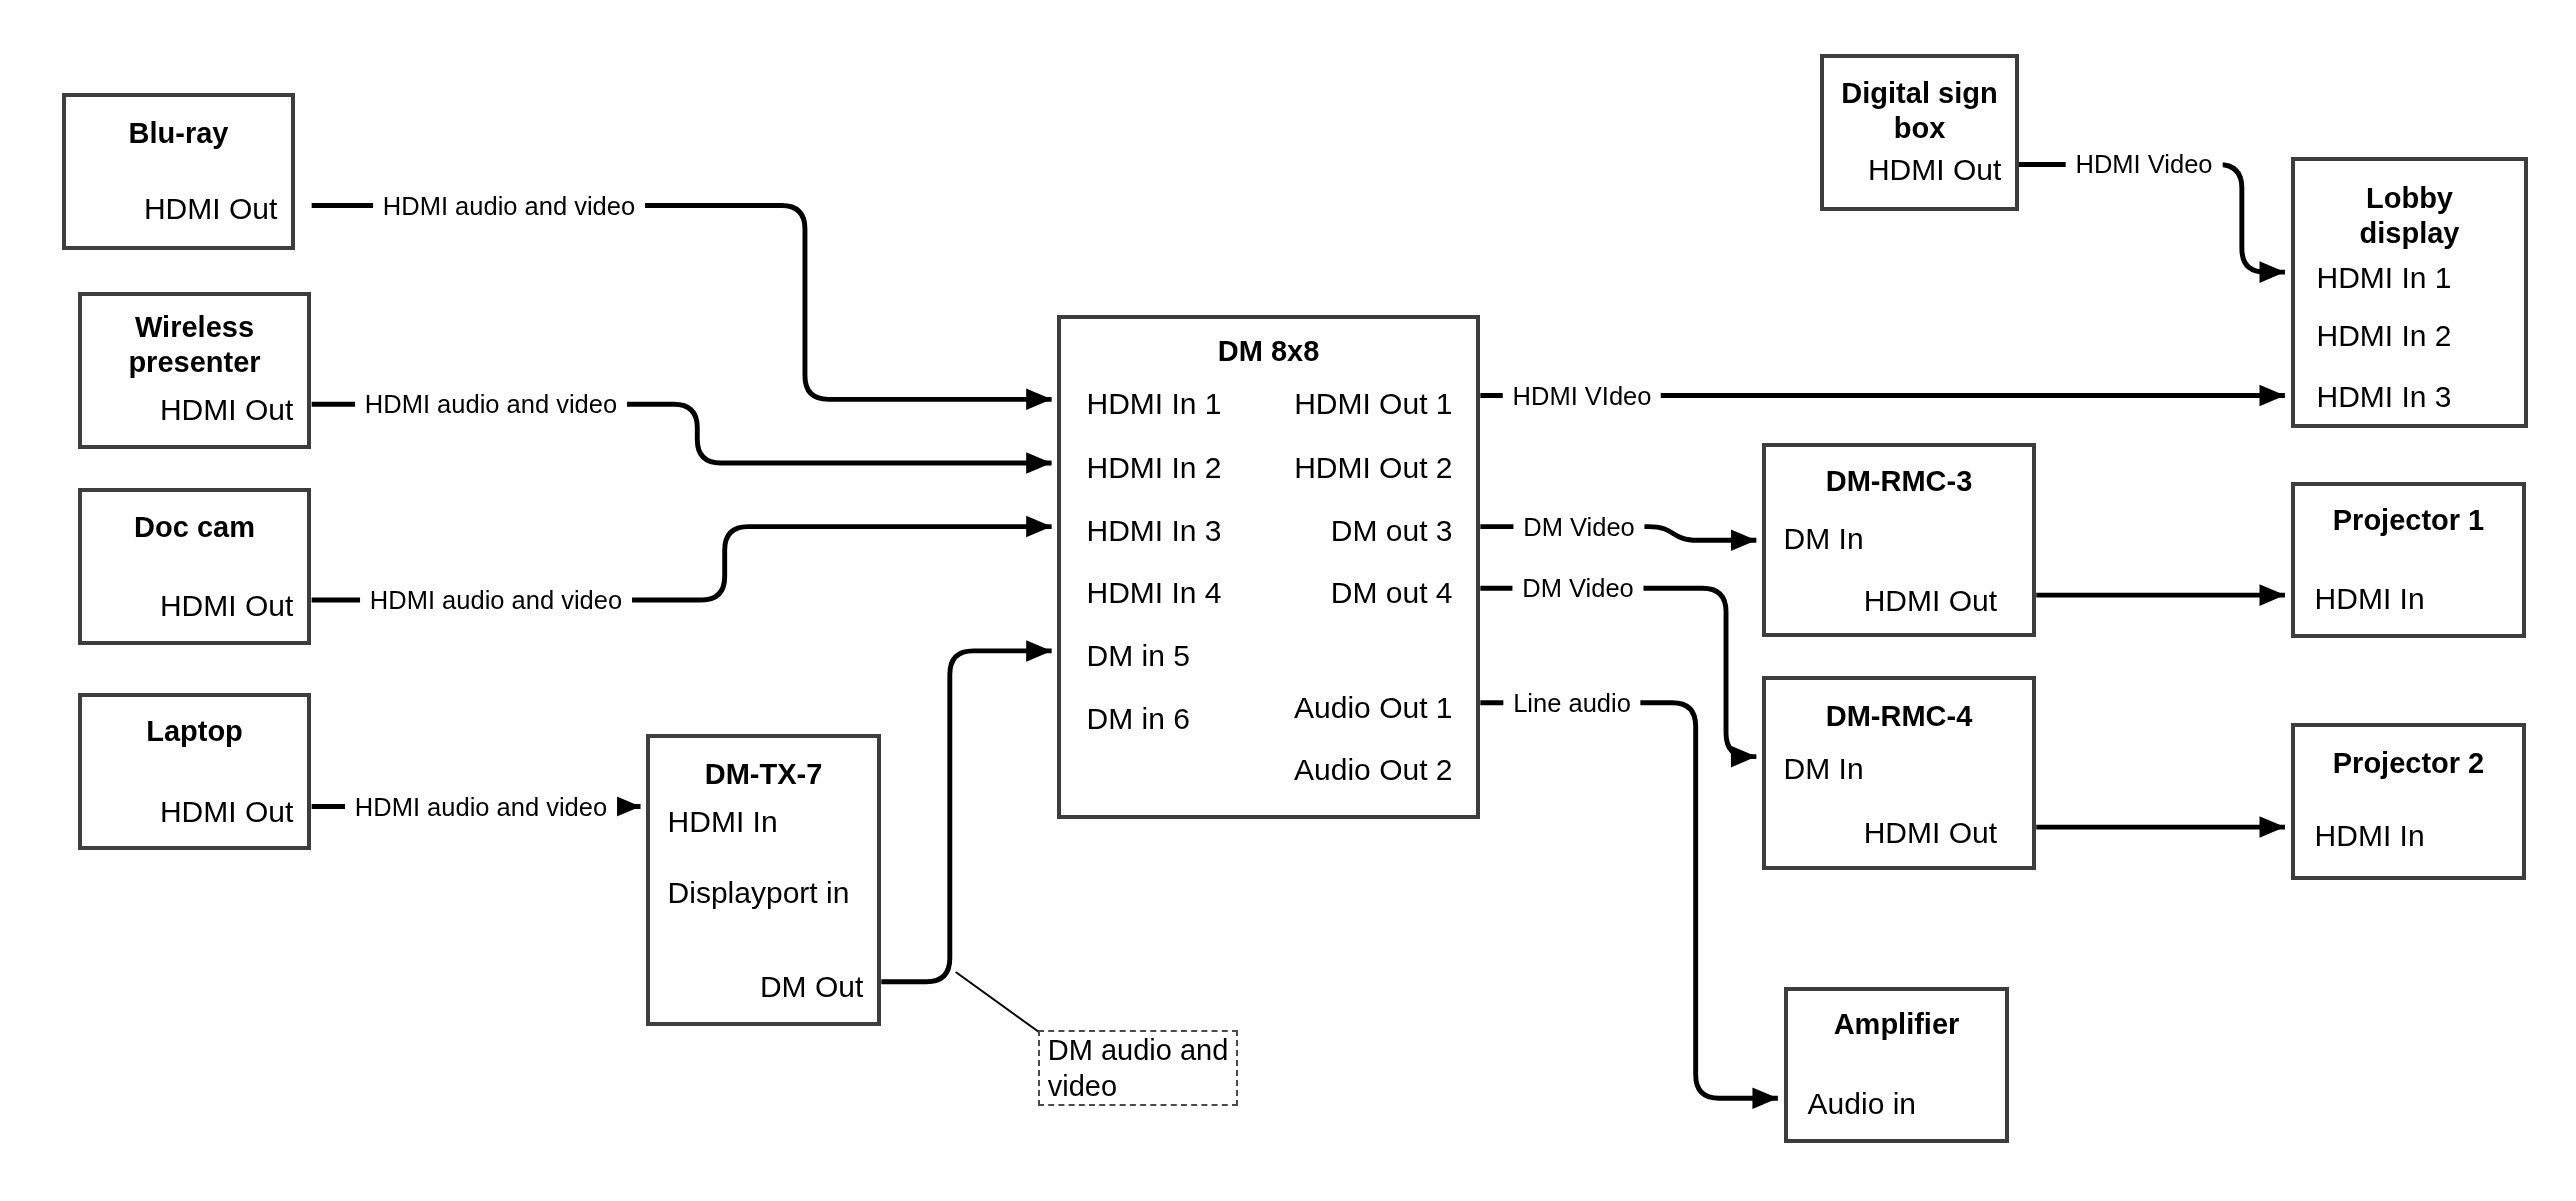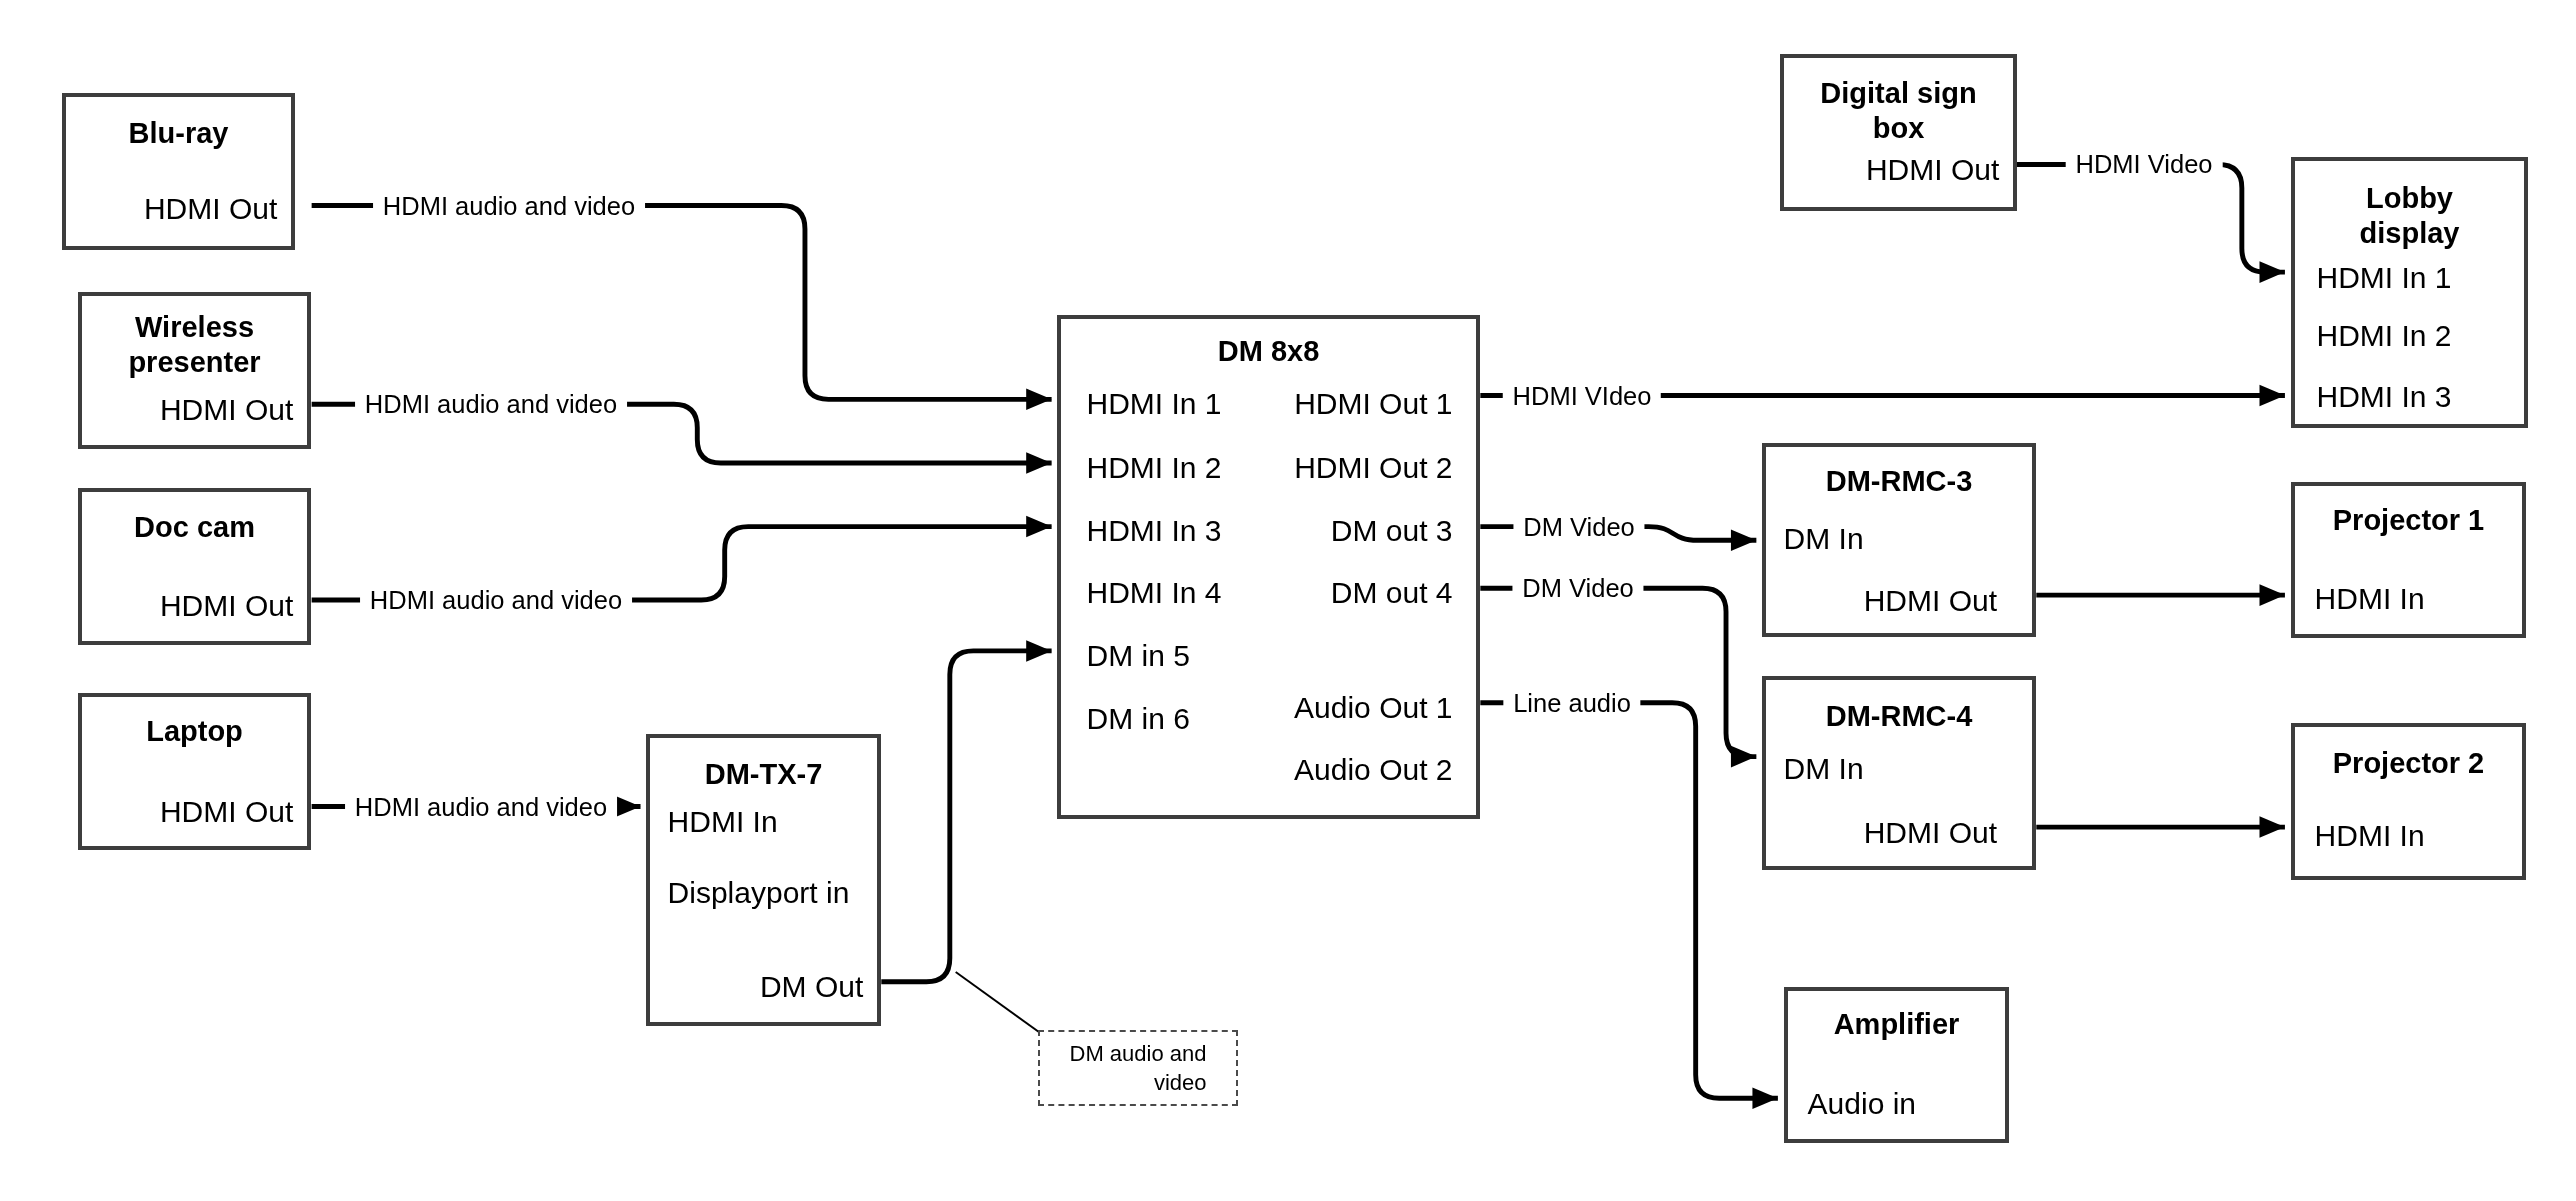--- a/index.html
+++ b/index.html
@@ -48,23 +48,23 @@
     white-space:nowrap;
     z-index:3;
   }
   .callout{
     position:absolute;
     border:2px dashed #4a4a4a;
     box-sizing:border-box;
     display:flex;
     align-items:center;
     justify-content:center;
-    text-align:right;
-    font-size:22px;
-    line-height:29px;
+    text-align:left;
+    font-size:29px;
+    line-height:36px;
     white-space:pre-line;
     background:#ffffff;
     z-index:2;
   }
 </style>
 </head>
 <body>
 
 <div id="stage">
 
@@ -128,21 +128,21 @@
     <div class="port left" style="left:25.5px;top:336px">DM in 5</div>
     <div class="port left" style="left:25.5px;top:399px">DM in 6</div>
     <div class="port right" style="right:23.5px;top:84px">HDMI Out 1</div>
     <div class="port right" style="right:23.5px;top:148px">HDMI Out 2</div>
     <div class="port right" style="right:23.5px;top:211px">DM out 3</div>
     <div class="port right" style="right:23.5px;top:273px">DM out 4</div>
     <div class="port right" style="right:23.5px;top:388px">Audio Out 1</div>
     <div class="port right" style="right:23.5px;top:450px">Audio Out 2</div>
   </div>
 
-  <div class="node" style="left:1780px;top:54px;width:237px;height:157px">
+  <div class="node" style="left:1820px;top:54px;width:199px;height:157px">
     <div class="node-title" style="top:53px">Digital sign
 box</div>
     <div class="port right" style="top:111px">HDMI Out</div>
   </div>
 
   <div class="node" style="left:2291px;top:157px;width:237px;height:271px">
     <div class="node-title" style="top:55px">Lobby
 display</div>
     <div class="port left" style="left:21.5px;top:116px">HDMI In 1</div>
     <div class="port left" style="left:21.5px;top:174px">HDMI In 2</div>

